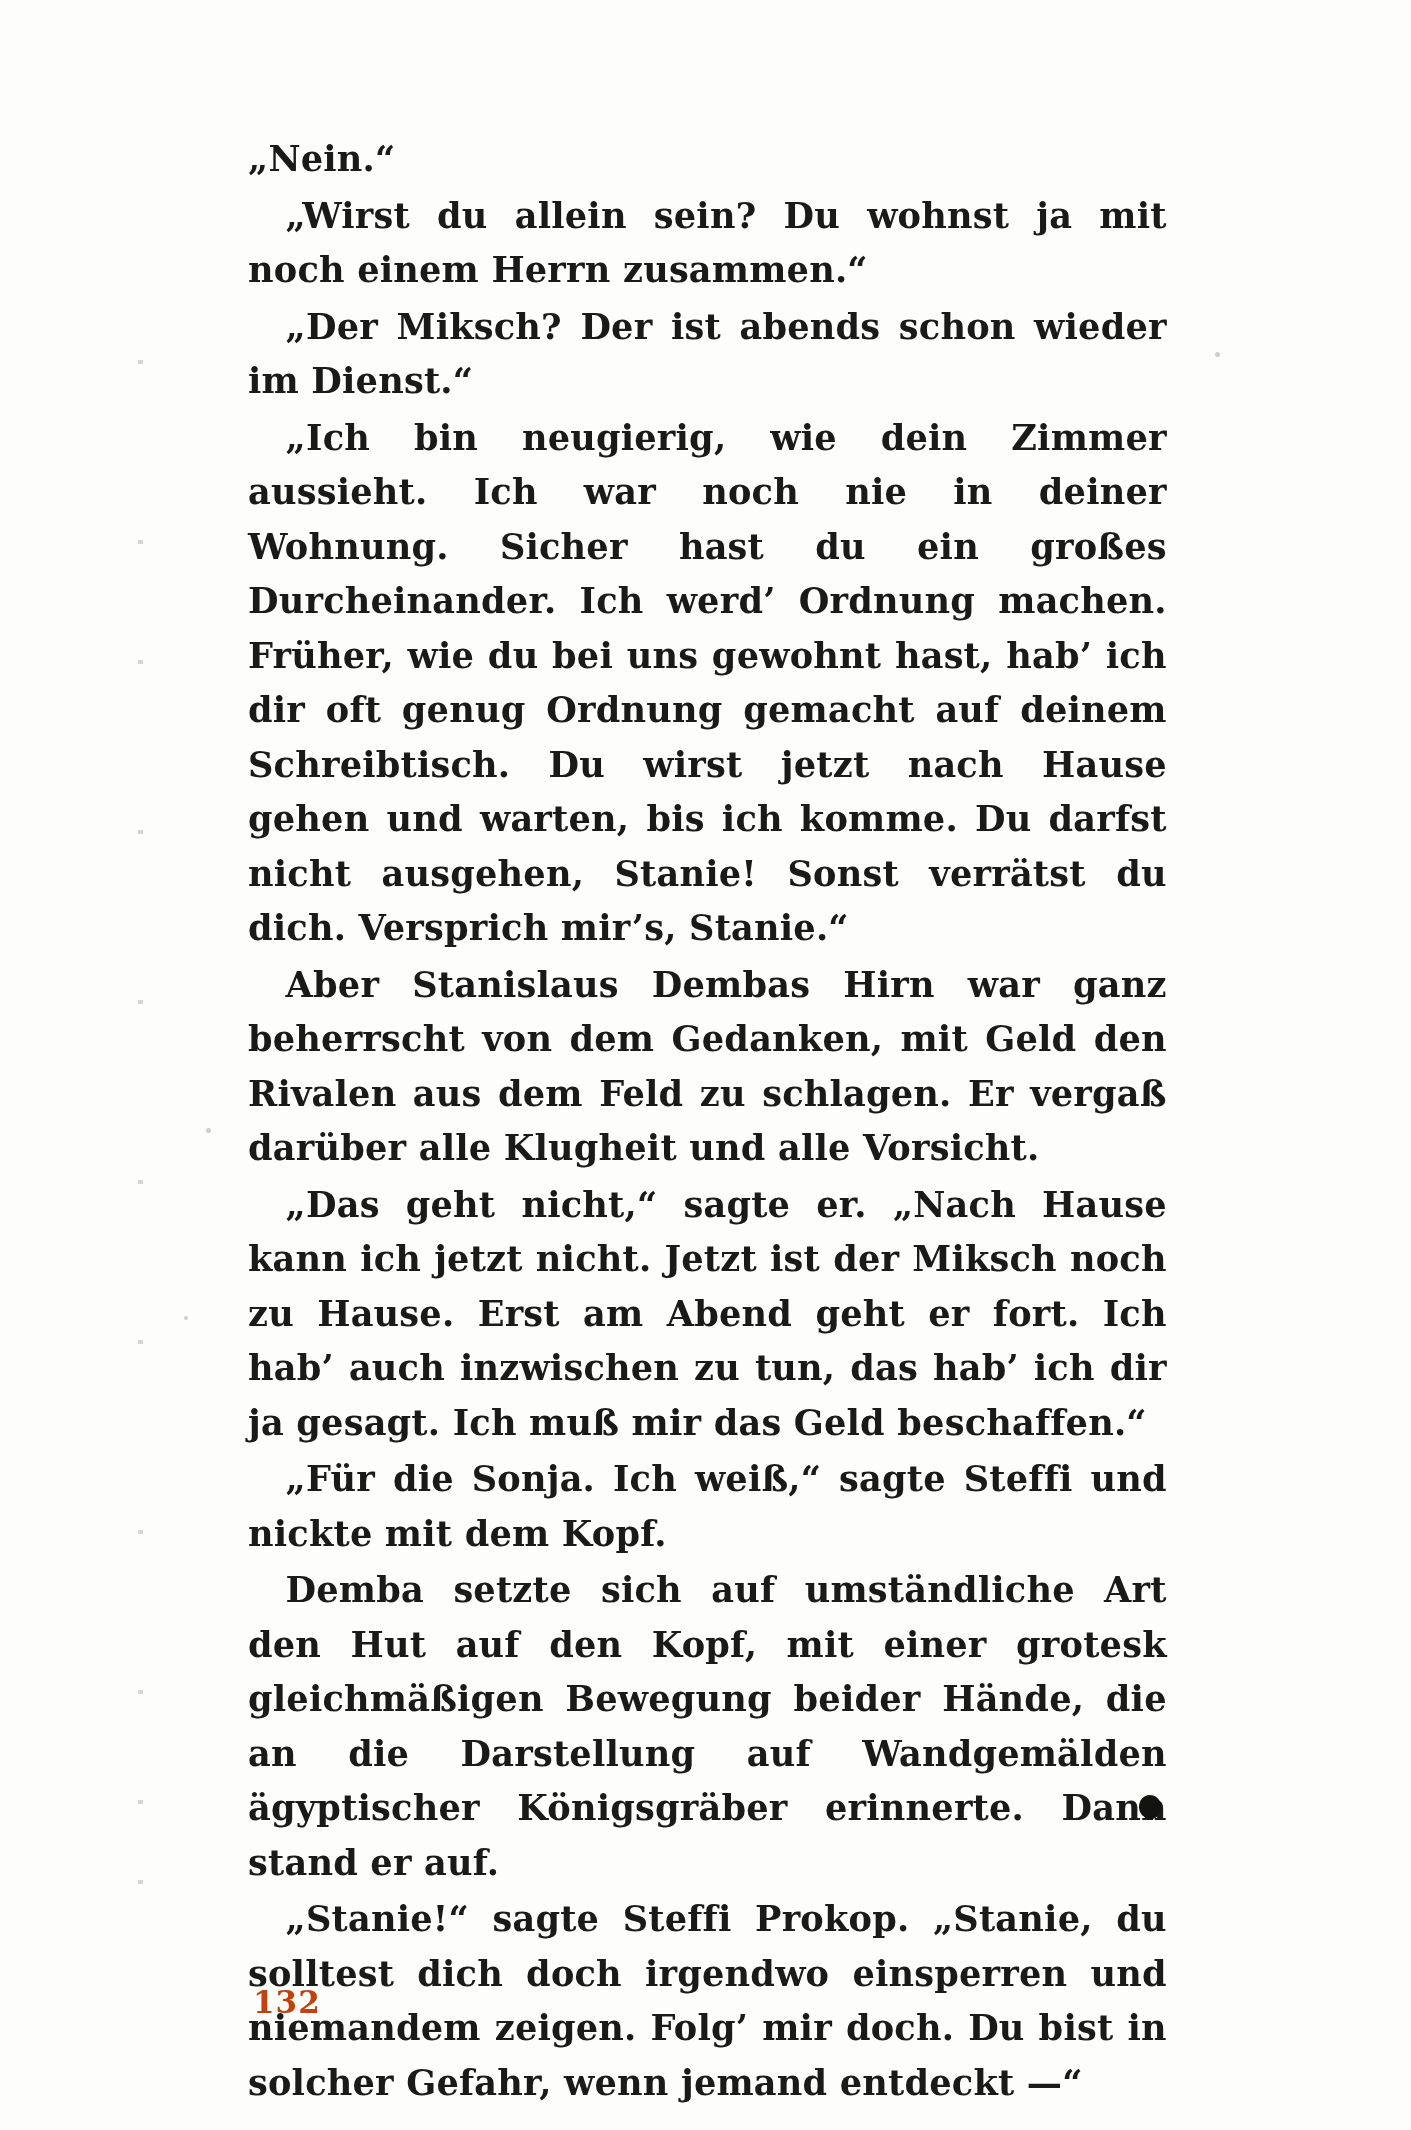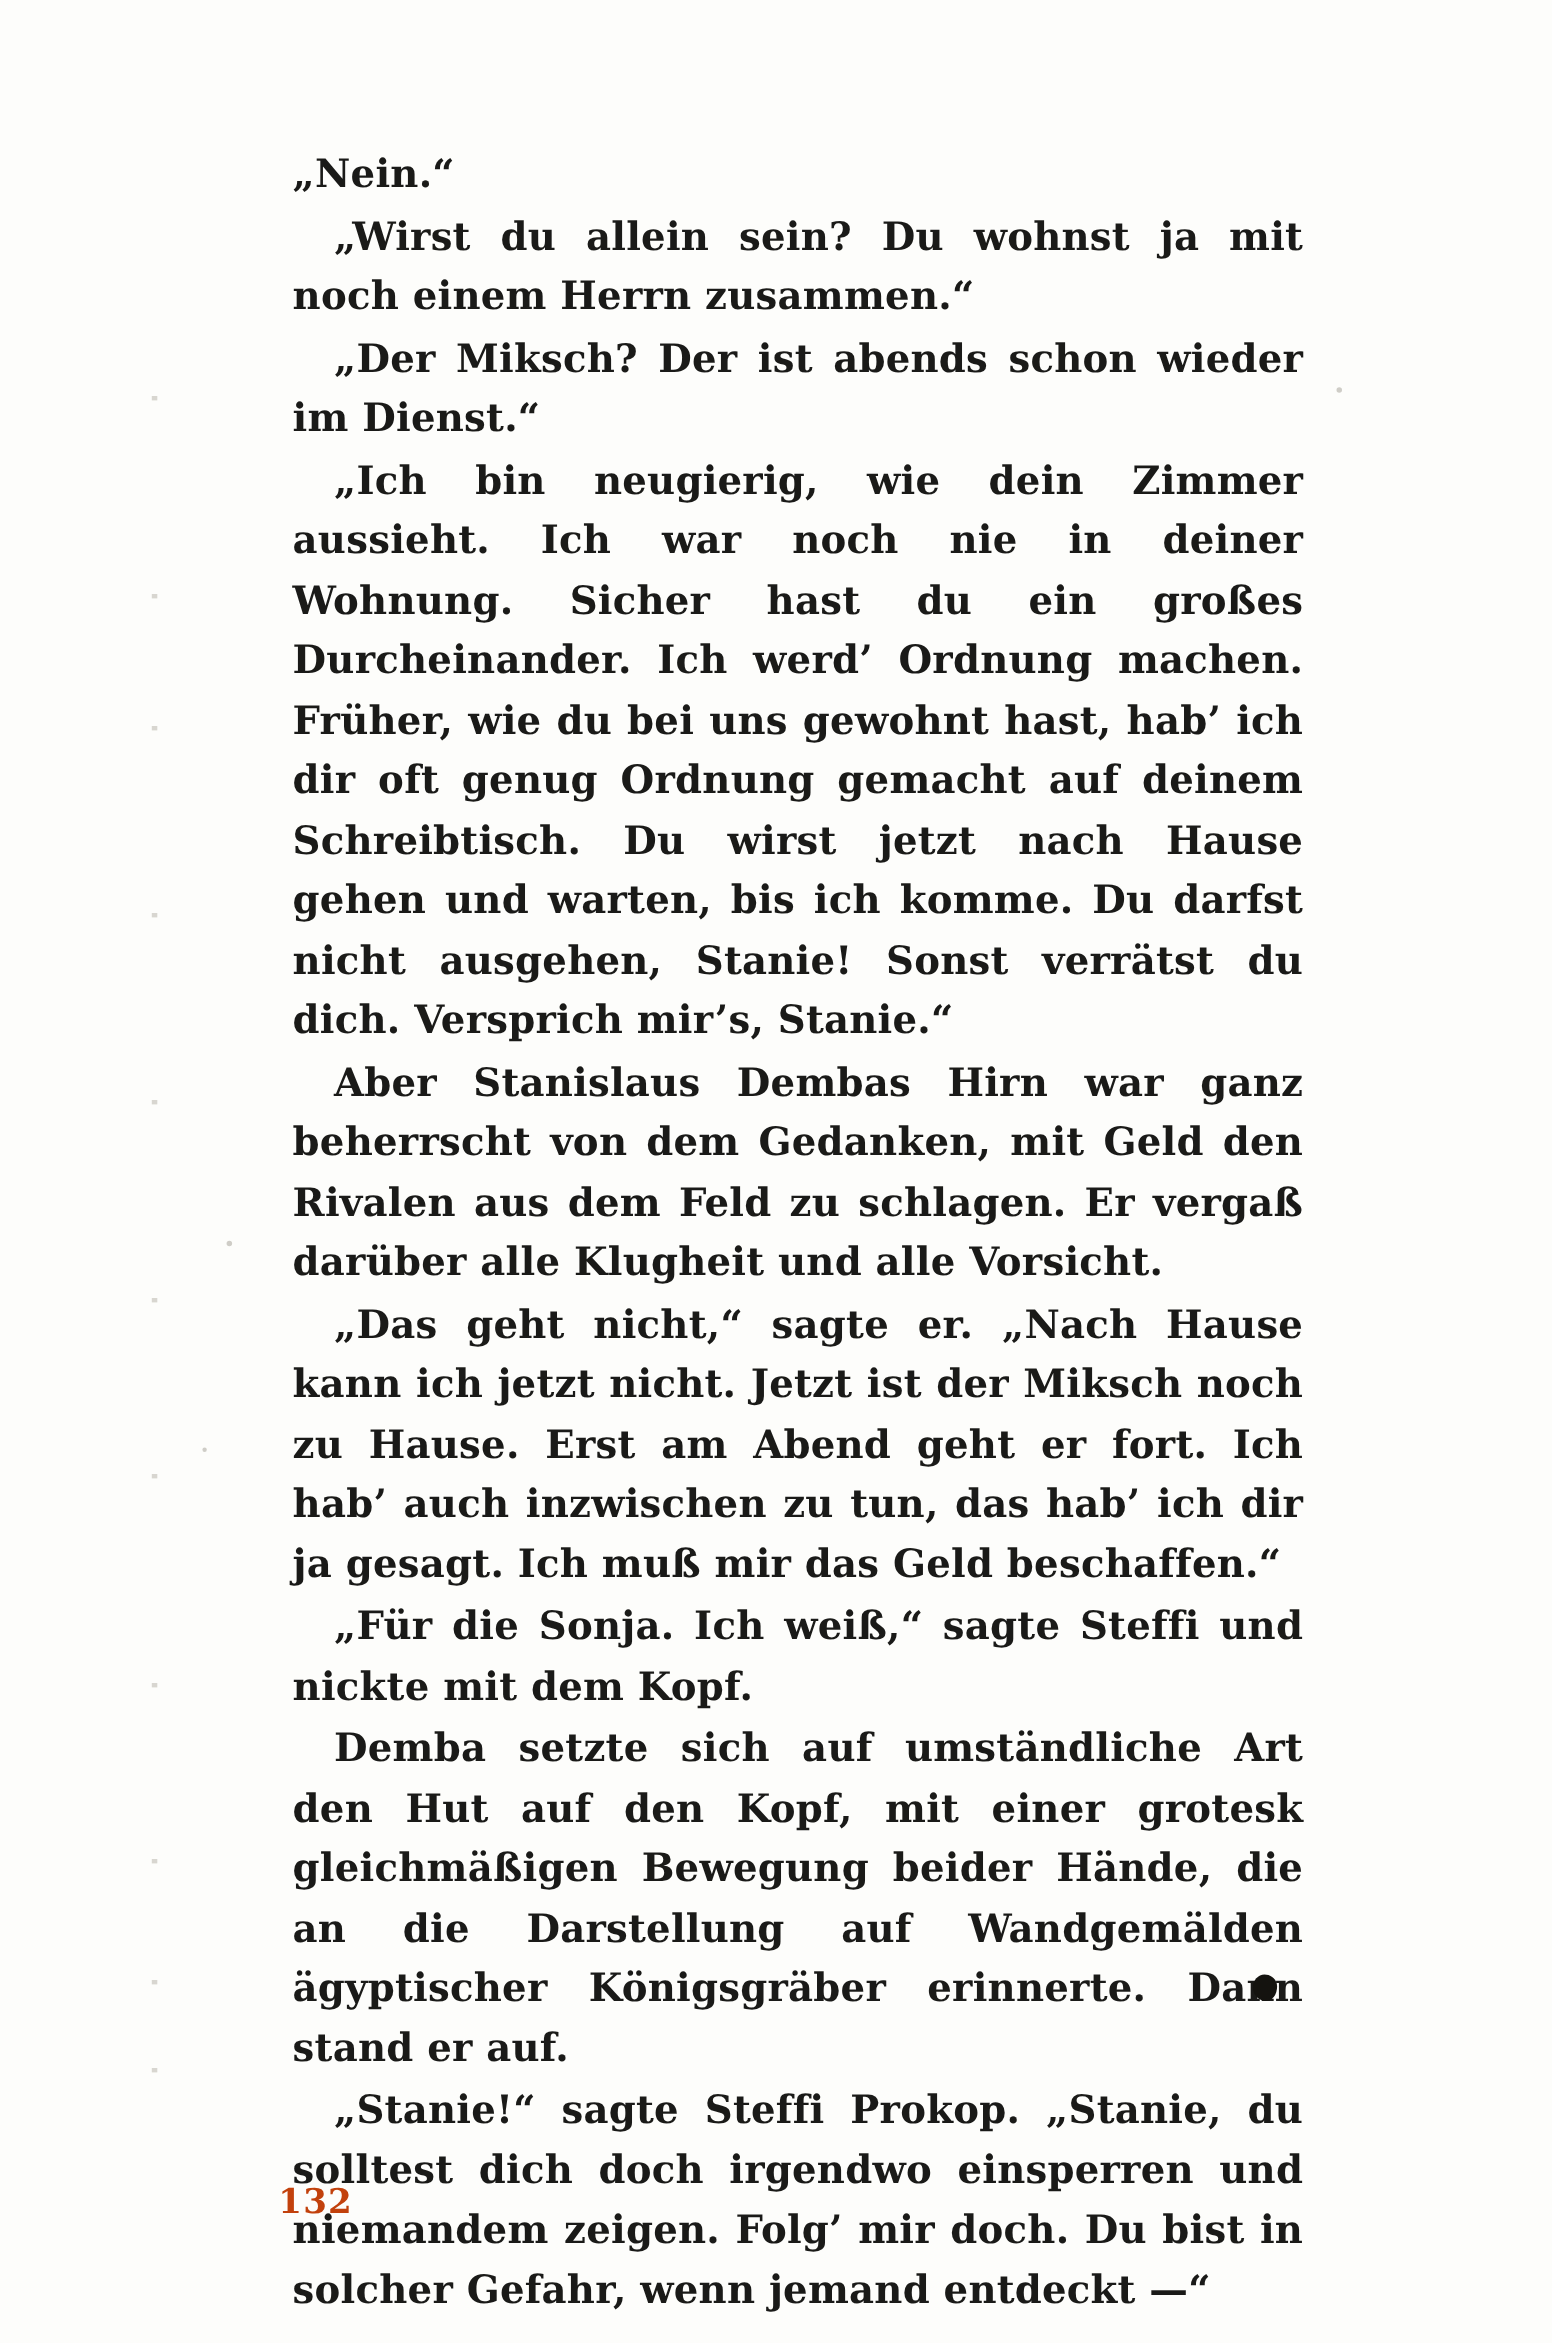--- a/index.html
+++ b/index.html
@@ -20,21 +20,20 @@
     top: 0;
     width: 1411px;
     height: 2130px;
     background: #fdfdfb;
   }
   .text-block {
     position: absolute;
     left: 248px;
     top: 132px;
     width: 928px;
-    margin-left: 18px;
   }
   .para {
     margin: 0 0 2px 0;
     font-size: 35.5px;
     line-height: 54.5px;
     color: #1a1a18;
     text-align: justify;
     text-indent: 38px;
     font-family: "DejaVu Serif", serif;
     letter-spacing: 0.2px;

